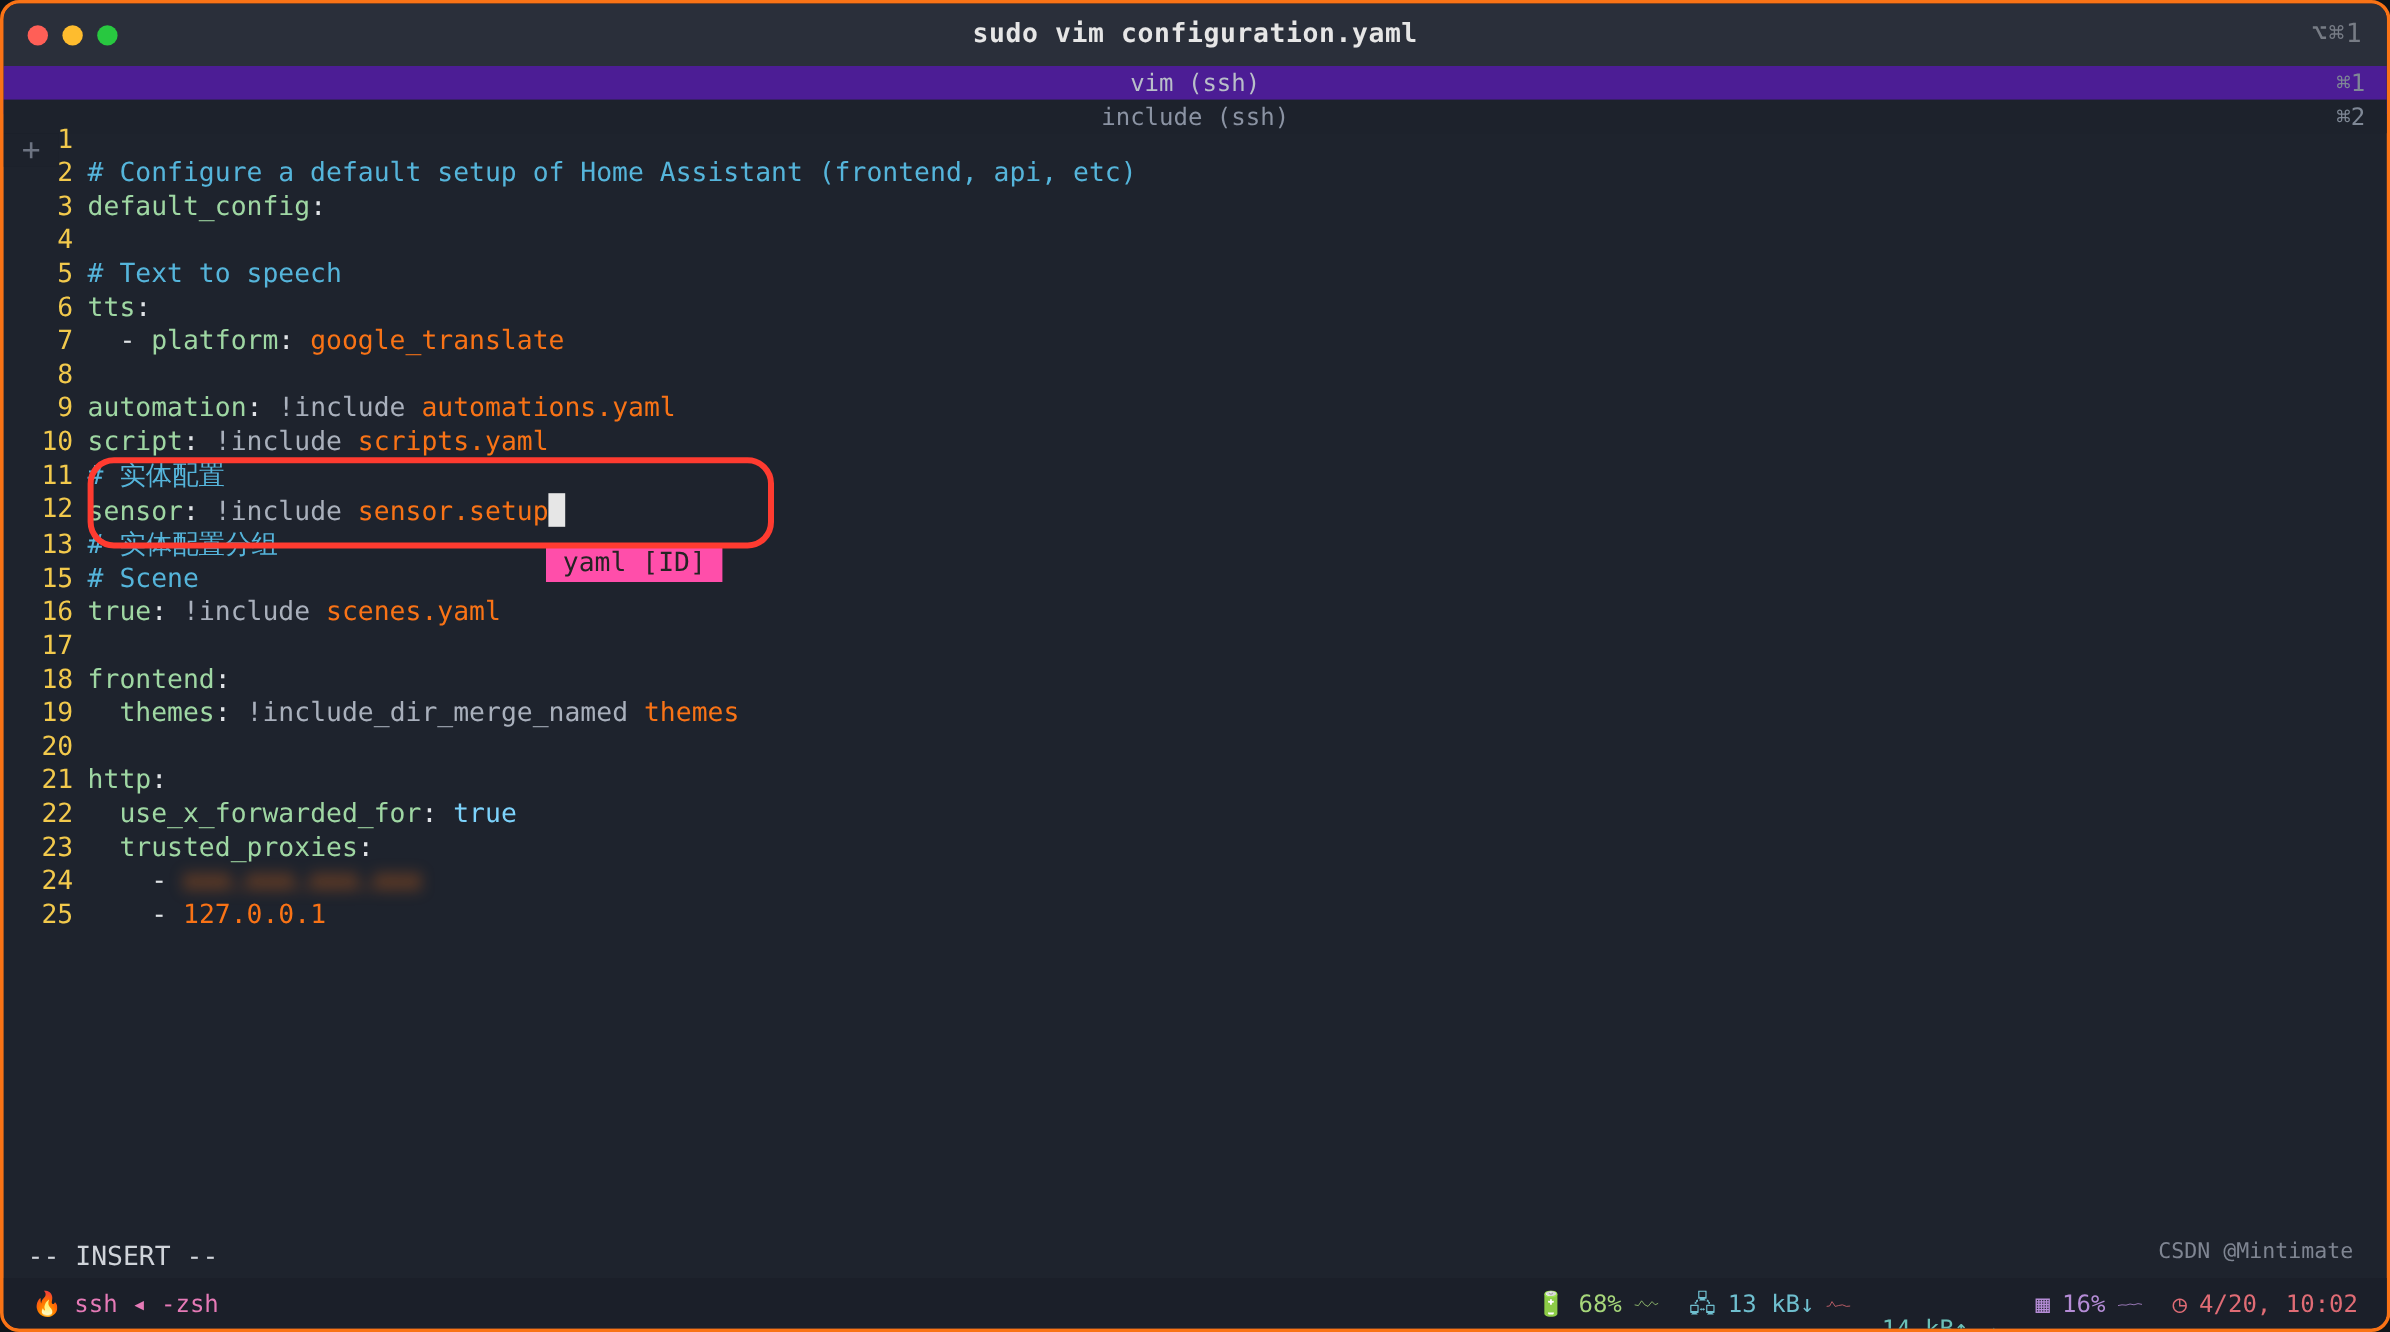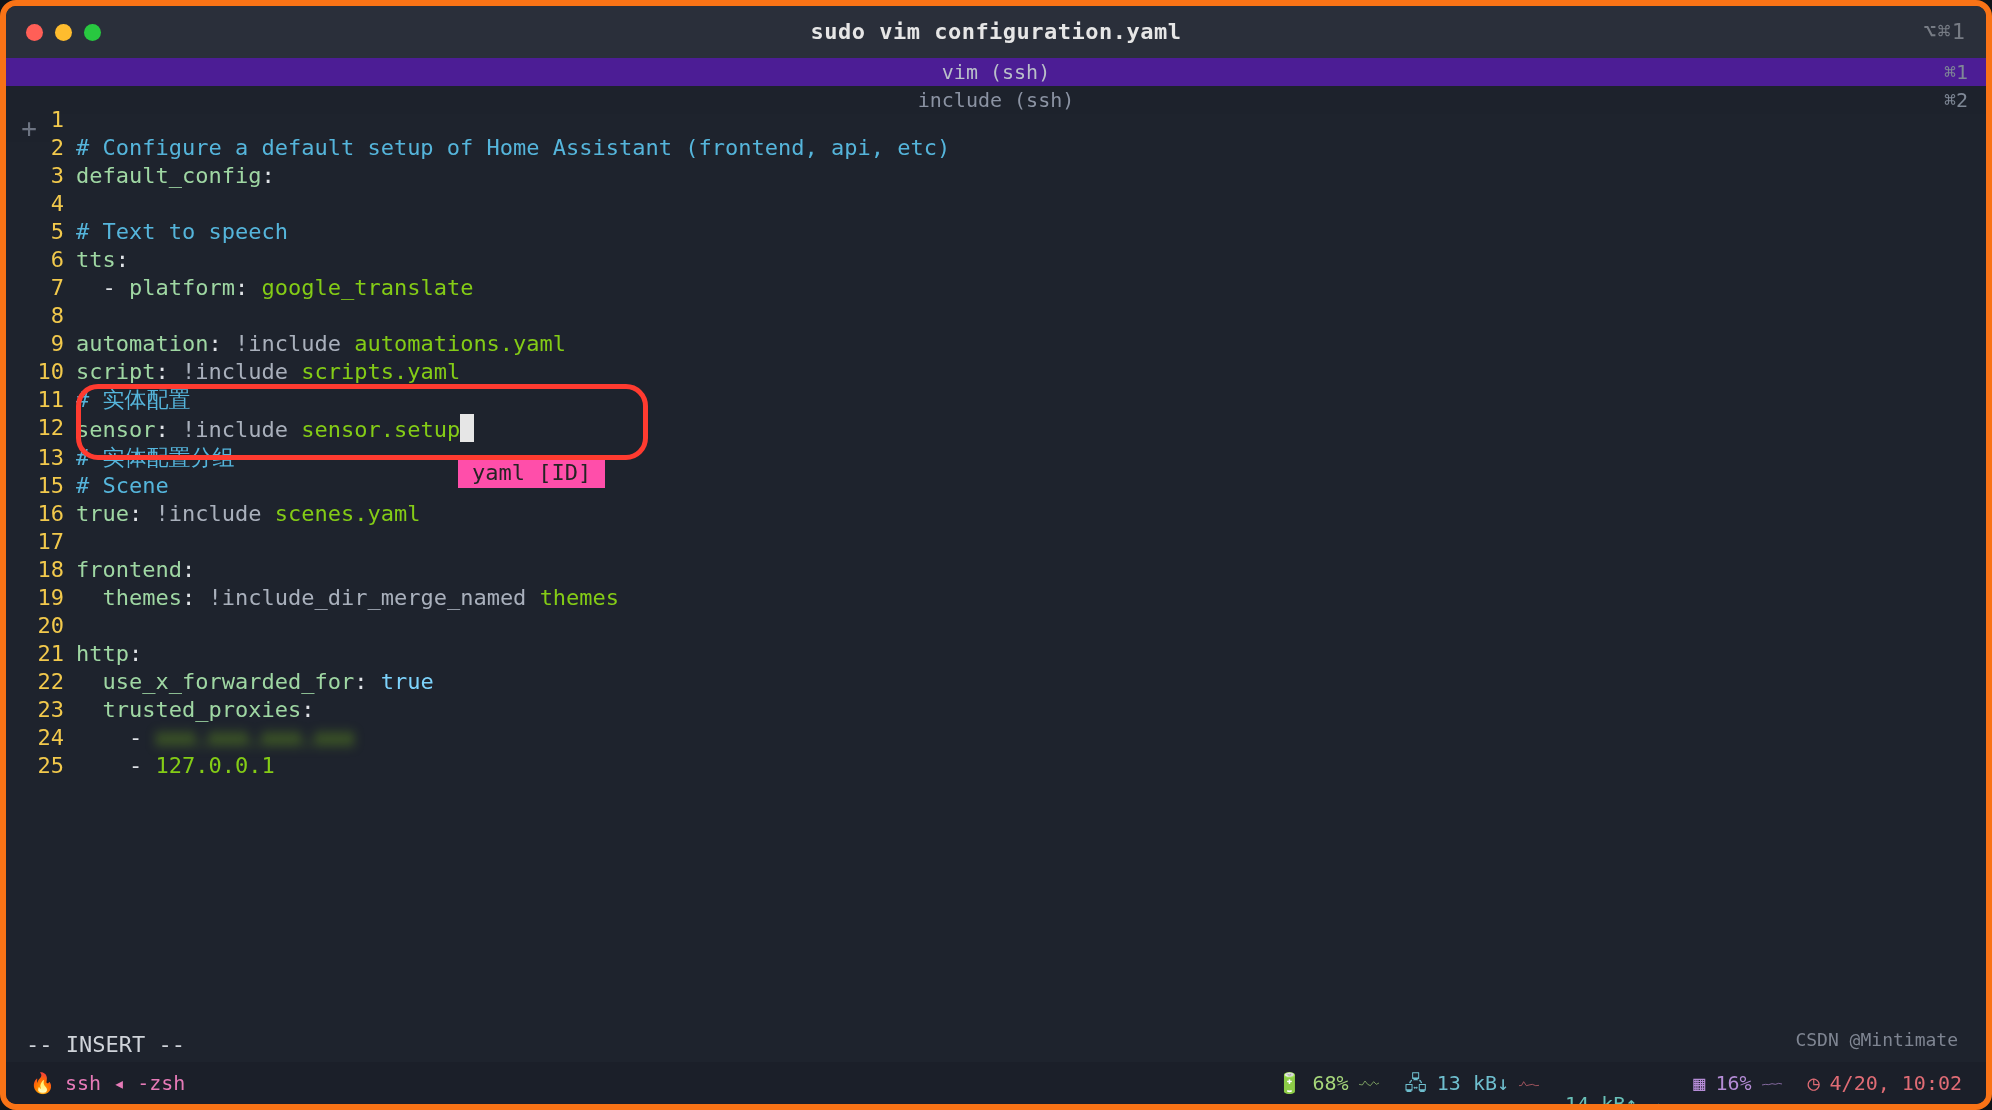--- a/index.html
+++ b/index.html
@@ -1,17 +1,17 @@
 <!DOCTYPE html>
 <html><head>
 <meta charset="utf-8">
 <style>
   * { margin:0; padding:0; box-sizing:border-box; }
   html,body { width:1992px; height:1110px; background:#0f1419; font-family:ui-monospace,Menlo,Consolas,monospace; font-size:22px; line-height:28px; color:#c5c8c6; overflow:hidden; }
-  .window { position:relative; width:100%; height:100%; background:#1e232d; border-radius:16px; overflow:hidden; border:6px solid #f97316; }
+  .window { position:relative; width:100%; height:100%; background:#1e232d; border-radius:16px; overflow:hidden; border:3px solid #f97316; }
   .titlebar { display:flex; align-items:center; height:52px; background:#2a2f3a; position:relative; }
   .traffic { display:flex; gap:12px; padding-left:20px; }
   .dot { width:17px; height:17px; border-radius:50%; }
   .dot.red { background:#ff5f57; }
   .dot.yellow { background:#febc2e; }
   .dot.green { background:#28c840; }
   .title { position:absolute; left:0; right:0; text-align:center; font-weight:700; color:#e6e6e6; font-size:22px; letter-spacing:0.5px; }
   .title-rt { position:absolute; right:20px; color:#777c85; font-size:22px; letter-spacing:1px; }
   .tabbar { display:flex; height:40px; background:#4c1d95;flex-direction:column; }
   .tab { flex:1; display:flex; align-items:center; justify-content:center; position:relative; font-size:20px; color:#b9bfc9; }
@@ -19,21 +19,21 @@
   .tab.inactive { background:#1d222c; color:#8b93a3; }
   .addtab { width:46px; display:flex; align-items:center; justify-content:center; color:#6d7482; background:#1d222c; font-size:26px; }
   .editor { position:relative; padding:8px 0 0 0; height:calc(100% - 52px - 40px - 42px); }
   .line { display:flex; }
   .gutter { width:70px; text-align:right; padding-right:12px; color:#f2c94c; user-select:none; }
   .code { white-space:pre; }
   .c-comment { color:#55b5db; }
   .c-key { color:#9fd7a3; }
   .c-plain { color:#e0e3e7; }
   .c-include { color:#a9b0bc; }
-  .c-file { color:#84cc16; }
+  .c-file { color:#f97316; }
   .c-true { color:#7dd3fc; }
   .cursor { display:inline-block; width:14px; height:28px; background:#e6e6e6; vertical-align:text-bottom; }
   .popup { position:absolute; background:#ff4eaa; color:#242424; font-family:ui-monospace,monospace; padding:0 14px; height:30px; display:flex; align-items:center; font-size:22px; }
   .redbox { position:absolute; border:5px solid #ff3b30; border-radius:22px; }
   .insertbar { height:34px; display:flex; align-items:center; padding-left:20px; color:#d0d4da; font-size:22px; }
   .statusbar { height:42px; display:flex; align-items:center; background:#1b1f29; color:#bfc6d4; font-size:20px; gap:26px; padding:0 24px; }
   .sb-left { display:flex; align-items:center; gap:20px; }
   .sb-item { display:flex; align-items:center; gap:10px; white-space:nowrap; }
   .sb-pink { color:#e67ab7; }
   .sb-green { color:#a6d67a; }

